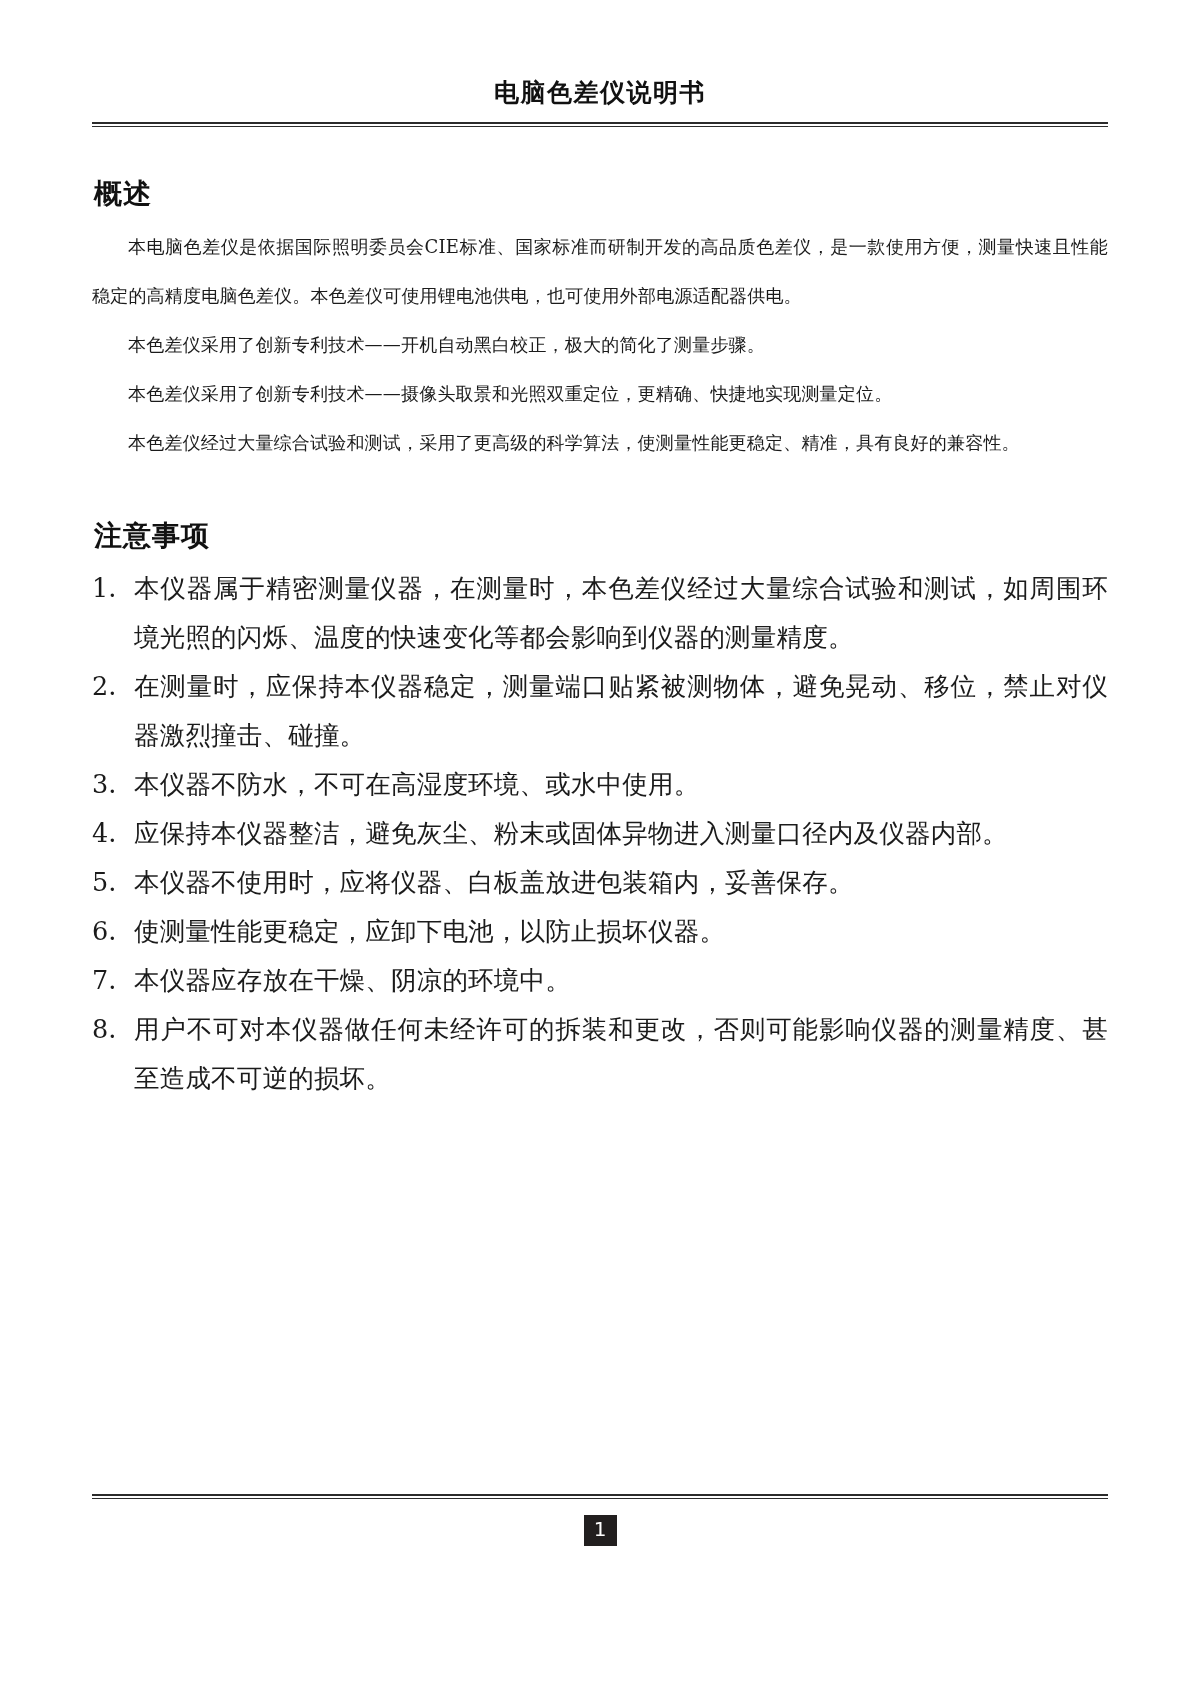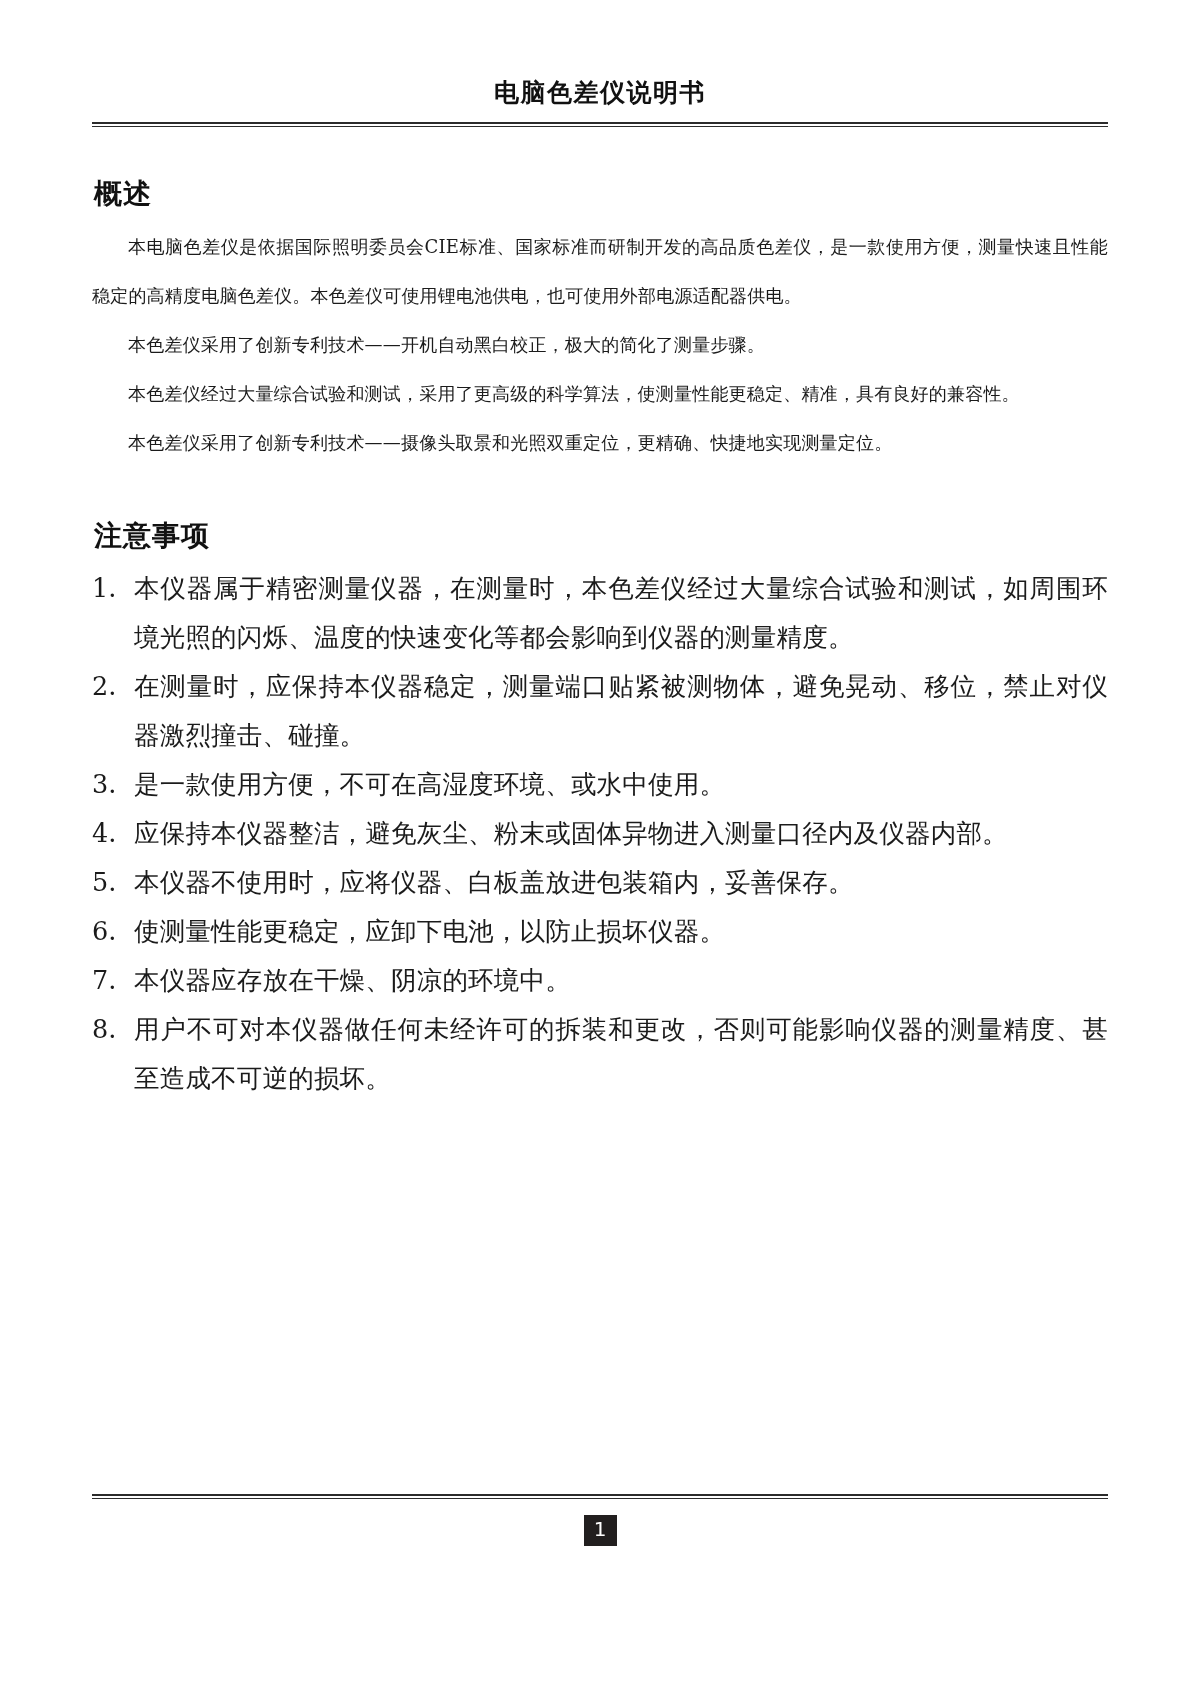--- a/index.html
+++ b/index.html
@@ -144,41 +144,41 @@
     <div class="doc-header-title">电脑色差仪说明书</div>
     <div class="header-rule"></div>
   </div>
 
   <div class="content">
 
     <div class="section">
       <h2 class="section-heading">概述</h2>
       <p class="para">本电脑色差仪是依据国际照明委员会CIE标准、国家标准而研制开发的高品质色差仪，是一款使用方便，测量快速且性能稳定的高精度电脑色差仪。本色差仪可使用锂电池供电，也可使用外部电源适配器供电。</p>
       <p class="para">本色差仪采用了创新专利技术——开机自动黑白校正，极大的简化了测量步骤。</p>
+      <p class="para">本色差仪采用了创新专利技术——摄像头取景和光照双重定位，更精确、快捷地实现测量定位。</p>
       <p class="para">本色差仪经过大量综合试验和测试，采用了更高级的科学算法，使测量性能更稳定、精准，具有良好的兼容性。</p>
-      <p class="para">本色差仪采用了创新专利技术——摄像头取景和光照双重定位，更精确、快捷地实现测量定位。</p>
     </div>
 
     <div class="section-gap"></div>
 
     <div class="section">
       <h2 class="section-heading">注意事项</h2>
 
       <ol class="notice-list">
         <li class="notice-item">
           <span class="notice-num">1.</span>
           <span class="notice-text">本仪器属于精密测量仪器，在测量时，本色差仪经过大量综合试验和测试，如周围环境光照的闪烁、温度的快速变化等都会影响到仪器的测量精度。</span>
         </li>
         <li class="notice-item">
           <span class="notice-num">2.</span>
           <span class="notice-text">在测量时，应保持本仪器稳定，测量端口贴紧被测物体，避免晃动、移位，禁止对仪器激烈撞击、碰撞。</span>
         </li>
         <li class="notice-item">
           <span class="notice-num">3.</span>
-          <span class="notice-text">是一款使用方便，不可在高湿度环境、或水中使用。</span>
+          <span class="notice-text">本仪器不防水，不可在高湿度环境、或水中使用。</span>
         </li>
         <li class="notice-item">
           <span class="notice-num">4.</span>
           <span class="notice-text">应保持本仪器整洁，避免灰尘、粉末或固体异物进入测量口径内及仪器内部。</span>
         </li>
         <li class="notice-item">
           <span class="notice-num">5.</span>
           <span class="notice-text">本仪器不使用时，应将仪器、白板盖放进包装箱内，妥善保存。</span>
         </li>
         <li class="notice-item">

